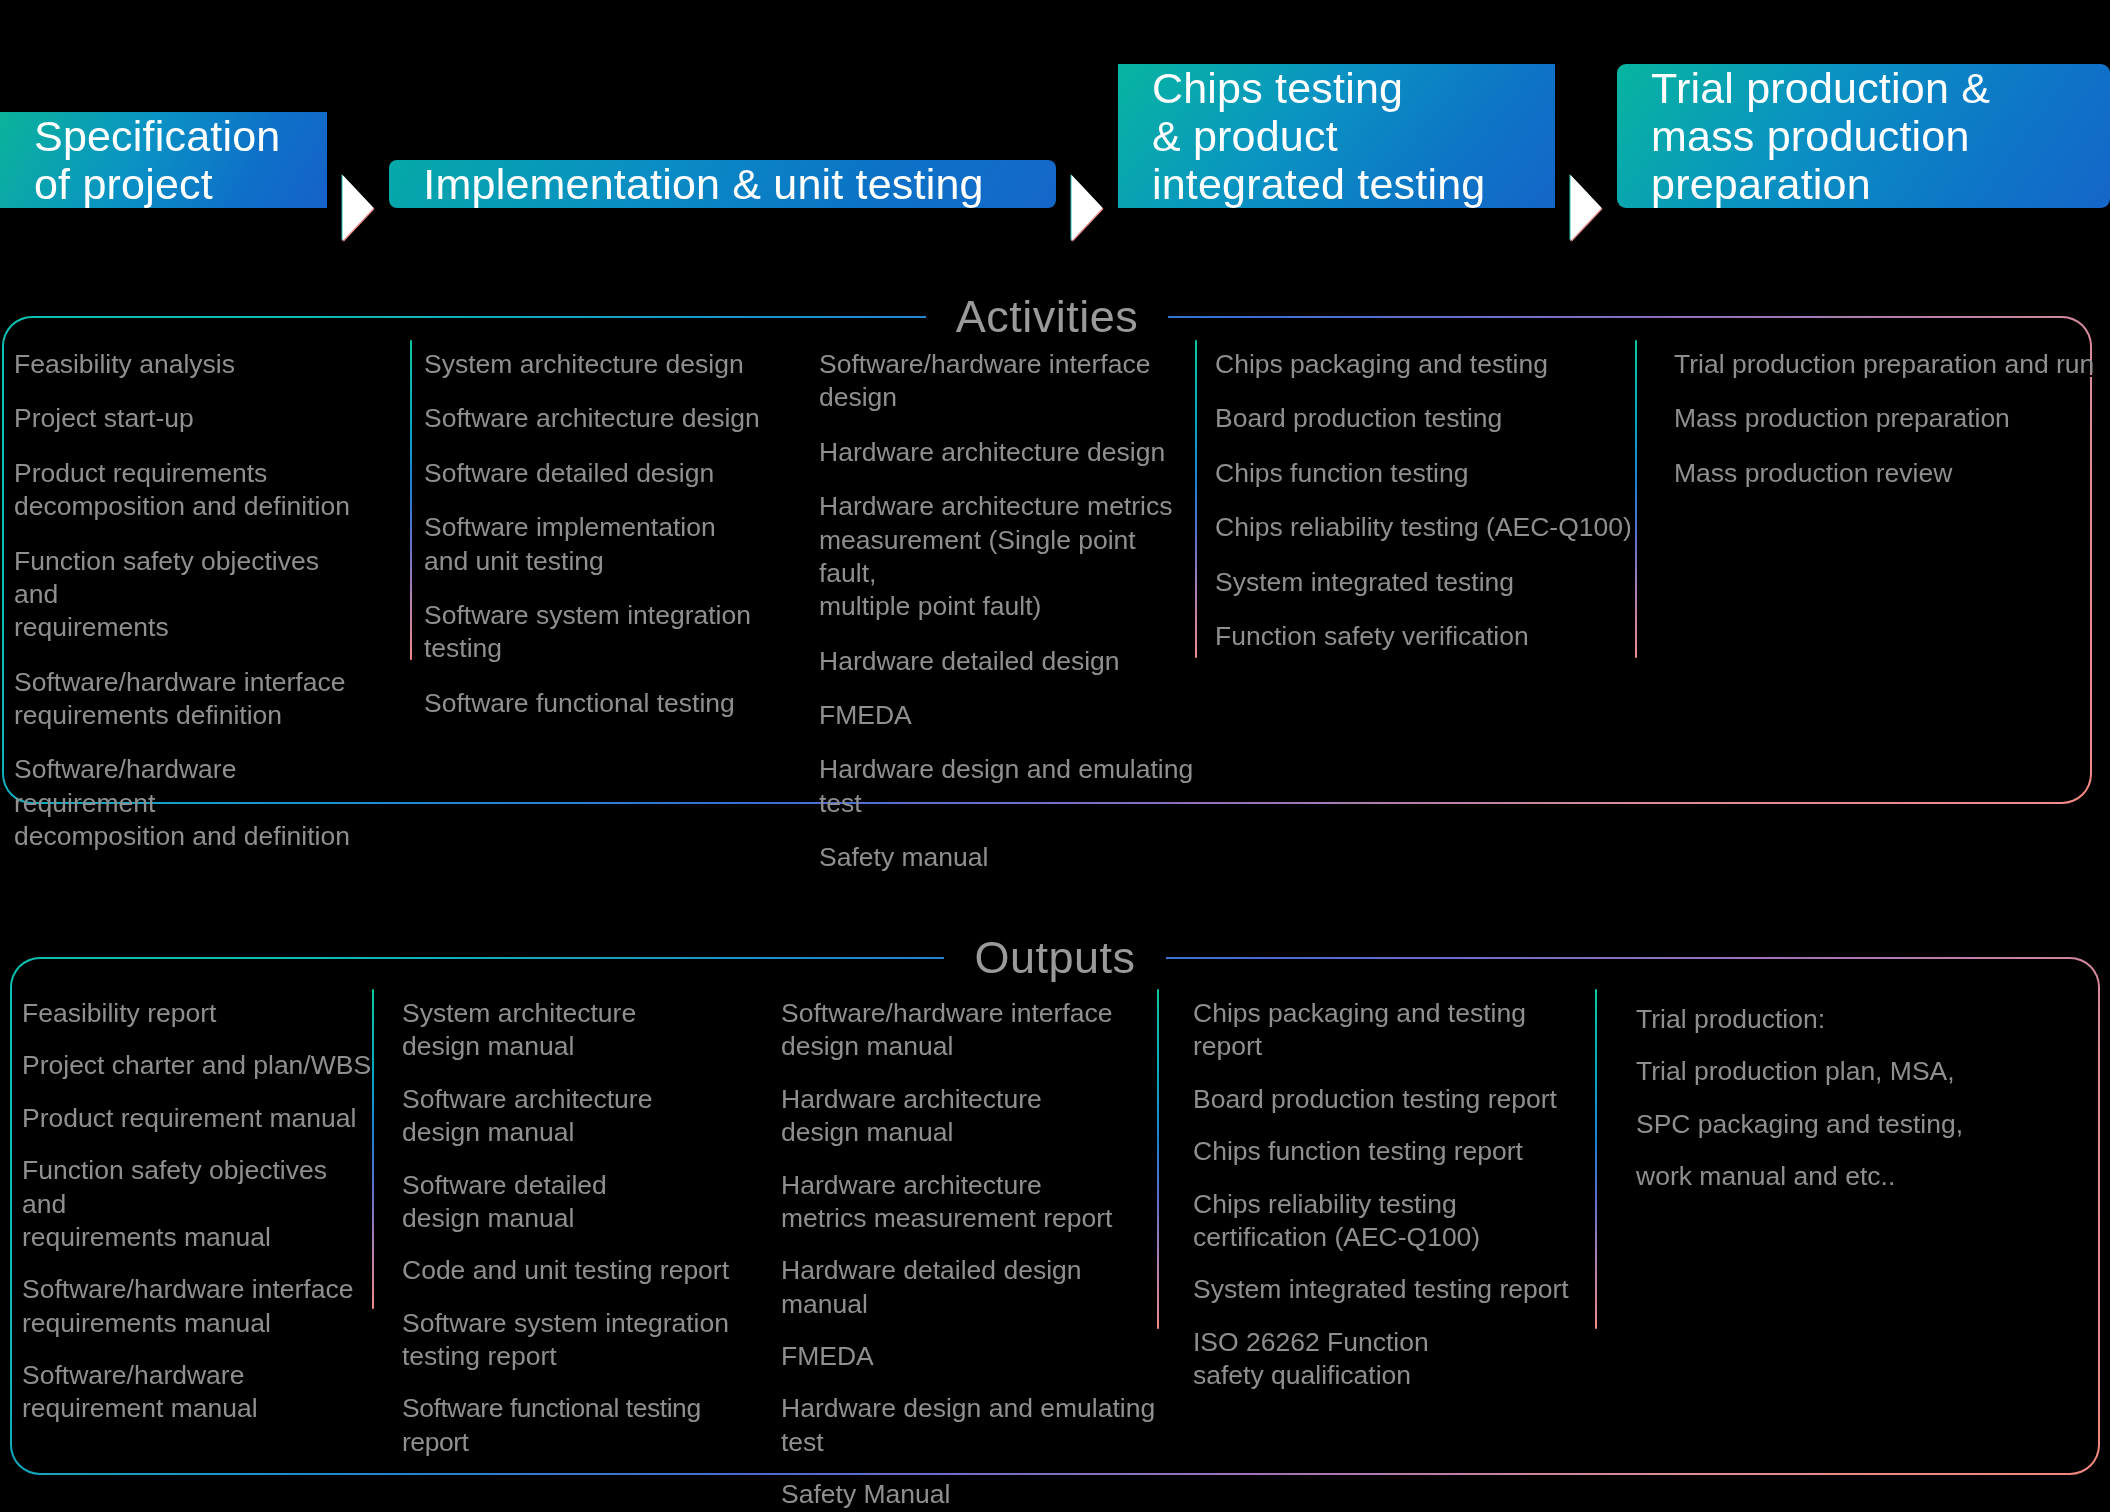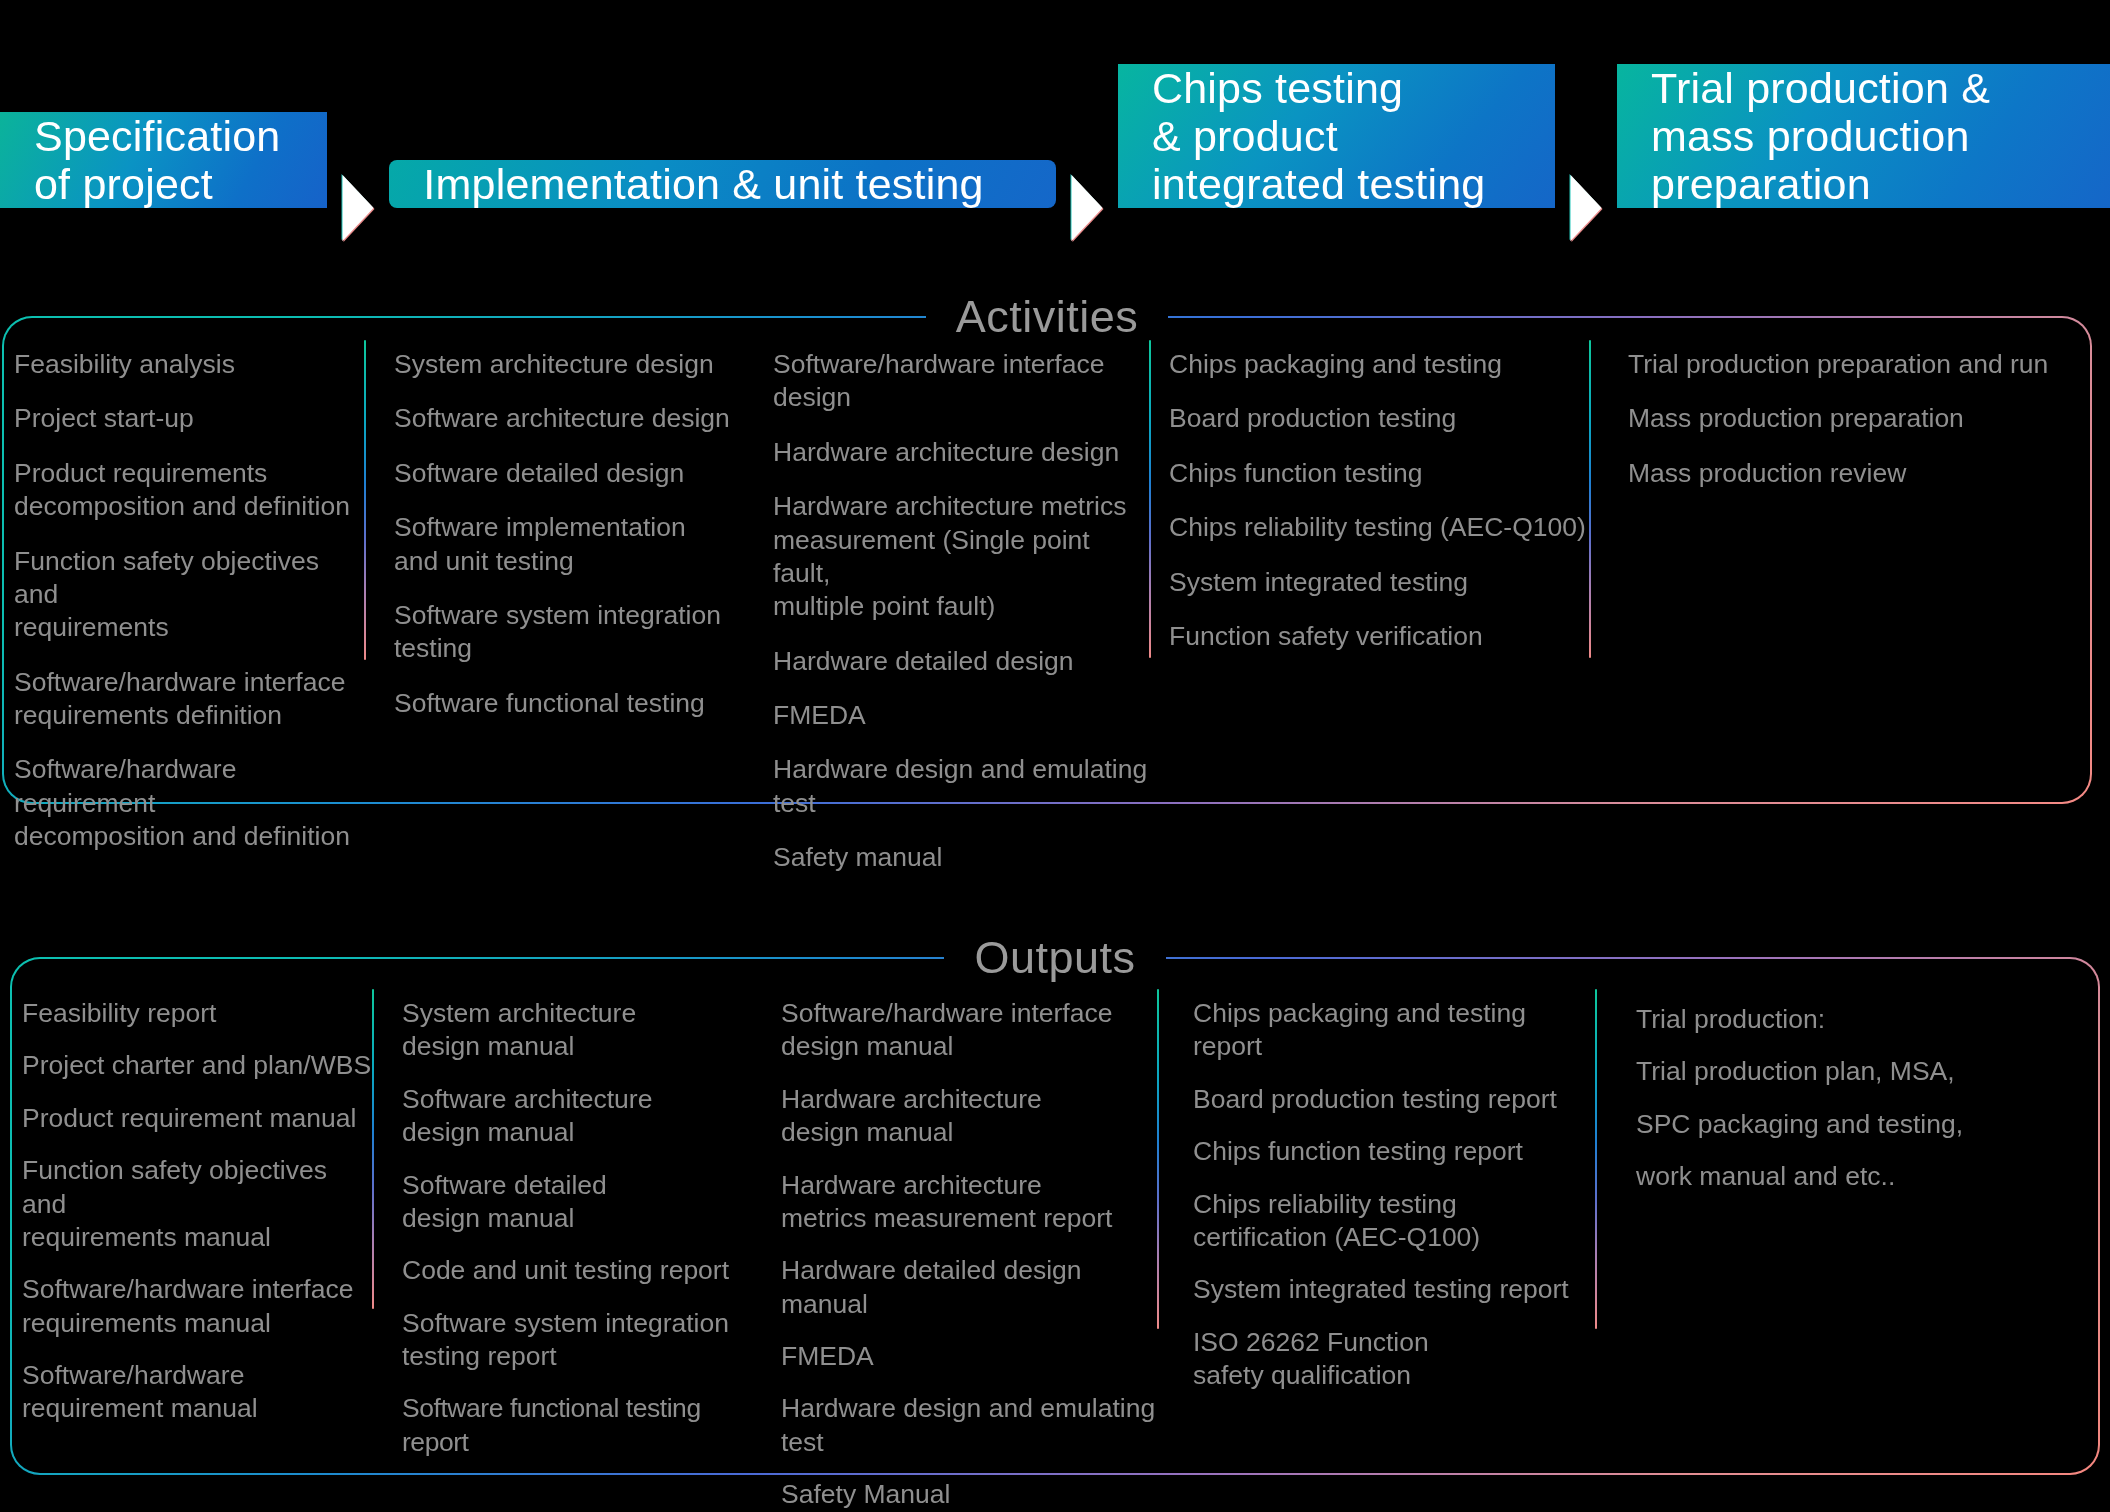--- a/index.html
+++ b/index.html
@@ -23,21 +23,21 @@
     color: #ffffff;
     font-size: 43px;
     font-weight: 300;
     line-height: 1.12;
     letter-spacing: 0.2px;
     white-space: pre-line;
   }
   .phase-1 { width: 328px;  background: linear-gradient(118deg, #0bb39a 0%, #0a93c4 42%, #0e70c8 75%, #1662c9 100%); }
   .phase-2 { width: 668px;  background: linear-gradient(118deg, #05a9a8 0%, #0a8ec4 38%, #0c72c6 72%, #1567c9 100%); border-radius: 8px; }
   .phase-3 { width: 438px;  background: linear-gradient(130deg, #07b5a0 0%, #0a94c2 40%, #0d75c6 74%, #1566c8 100%); }
-  .phase-4 { width: 494px;  background: linear-gradient(125deg, #07b59f 0%, #0a92c2 38%, #0d77c7 72%, #1566c8 100%); }
+  .phase-4 { width: 494px;  background: linear-gradient(125deg, #07b59f 0%, #0a92c2 38%, #0d77c7 72%, #1566c8 100%); border-radius: 9px; }
 
   .gap { width: 62px; background: #000; position: relative; flex: 0 0 auto; }
   .arrow {
     position: absolute; left: 50%; top: 50%;
     transform: translate(-50%, -50%);
     width: 0; height: 0;
     border-top: 33px solid transparent;
     border-bottom: 33px solid transparent;
     border-left: 31px solid #ffffff;
     filter: drop-shadow(-1px -1px 0 #22c4b8) drop-shadow(1px 1px 0 #e98a8a);
@@ -114,21 +114,21 @@
     left: 0;
     width: 2px;
     border-radius: 1px;
     background: linear-gradient(180deg,
       #0ec79c 0%, #0aa8c0 25%, #1f7fd2 45%,
       #5d6fcc 62%, #a87fb4 78%, #ef8a88 100%);
   }
 
   
   .act .c1 { width: 360px; padding-left: 10px; }
-  .act .c2 { width: 380px; padding-left: 30px; }
+  .act .c2 { width: 380px; padding-left: 14px; margin-left: 46px; }
   .act .c3 { width: 405px; padding-left: 29px; }
   .act .c4 { width: 440px; padding-left: 20px; }
   .act .c5 { width: 460px; padding-left: 39px; text-decoration: underline; }
   .act .divider { top: 22px; height: 320px; }
   .act .c4 .divider, .act .c5 .divider { top: 22px; height: 318px; }
 
   
   .out .c1 { width: 360px; padding-left: 10px; padding-top: 38px; }
   .out .c2 { width: 380px; padding-left: 30px; padding-top: 38px; }
   .out .c3 { width: 405px; padding-left: 29px; padding-top: 38px; }

